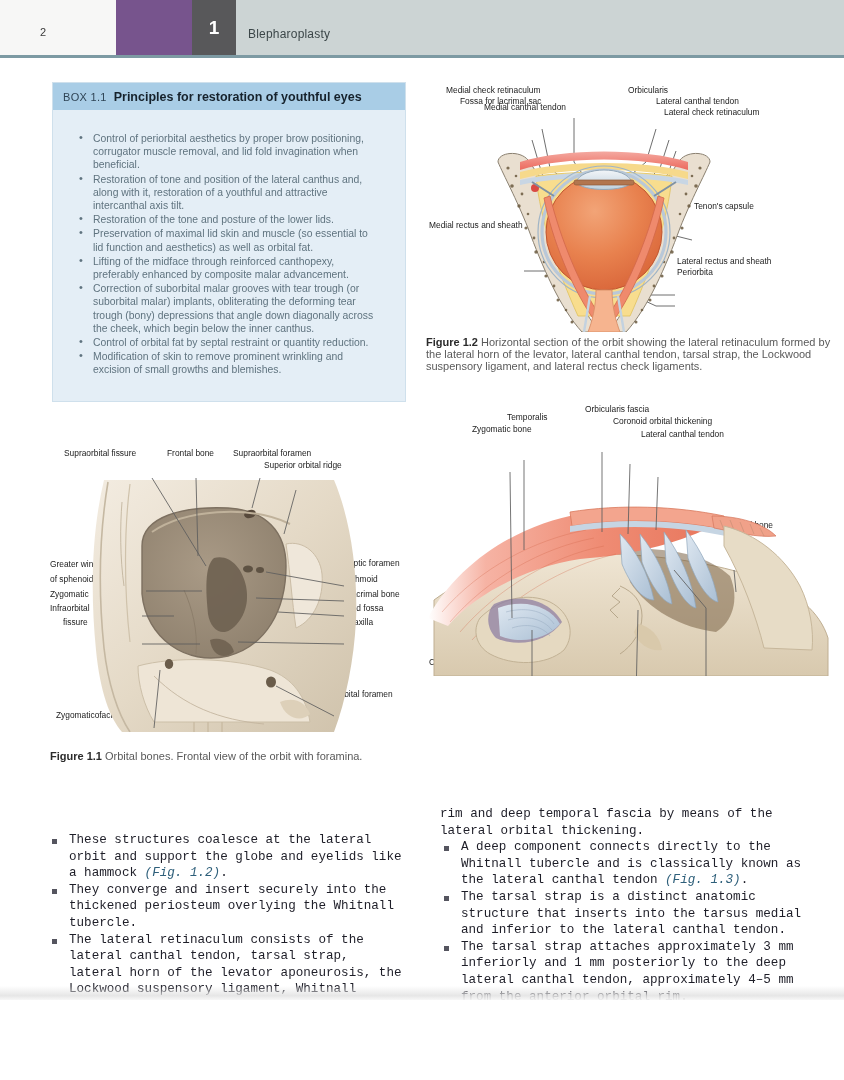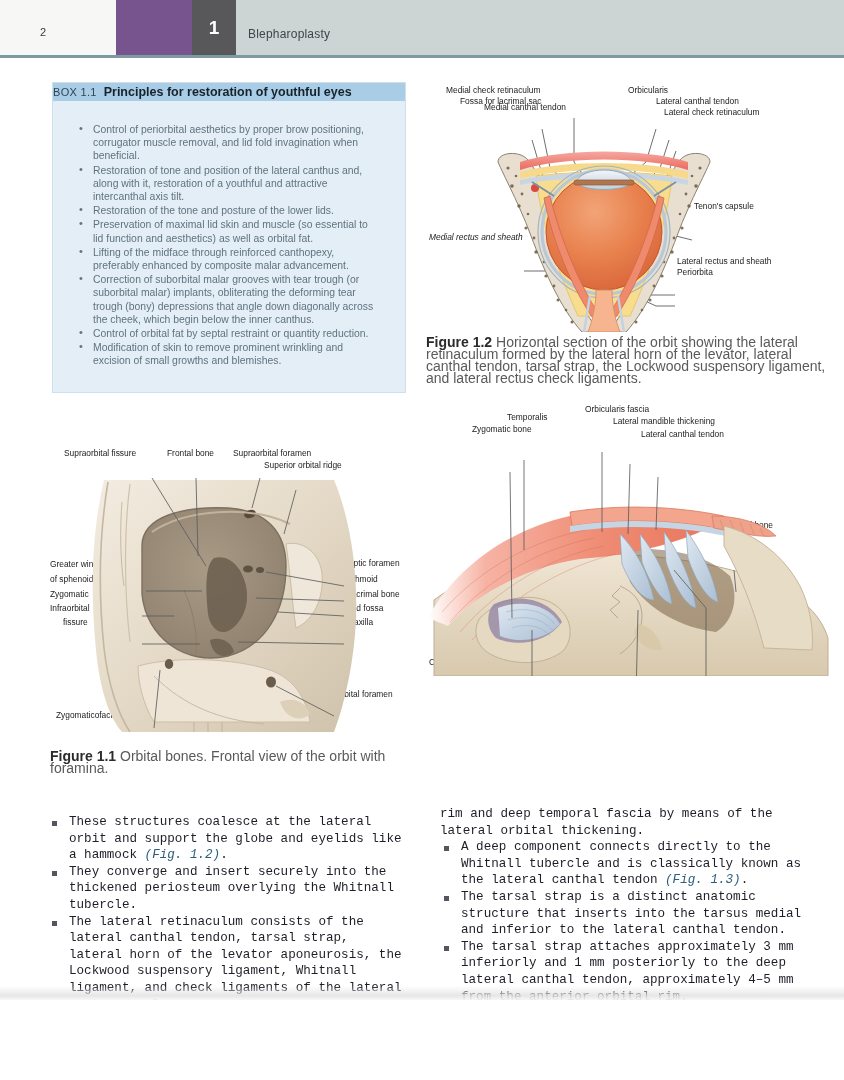--- a/index.html
+++ b/index.html
@@ -22,34 +22,34 @@
     display:flex;align-items:center;justify-content:center;
     font-family:"Liberation Sans",sans-serif;font-size:19px;font-weight:bold;color:#ffffff;}
   .hdr-grey{position:absolute;left:236px;top:0;width:608px;height:55px;background:#ccd4d4;}
   .hdr-title{position:absolute;left:248px;top:27px;
     font-family:"Liberation Sans",sans-serif;font-size:12px;color:#3c4749;letter-spacing:.2px;}
   .hdr-rule{position:absolute;left:0;top:55px;width:844px;height:3px;background:#7d9aa3;}
 
   
   .box{position:absolute;left:52px;top:82px;width:352px;background:#e4eef6;
     border:1px solid #cfe0ec;}
-  .box-head{height:18px;background:#a9cde6;display:flex;align-items:center;}
+  .box-head{height:27px;background:#a9cde6;display:flex;align-items:center;padding-left:10px;}
   .box-label{font-family:"Liberation Sans",sans-serif;font-size:11px;color:#2f4455;
     letter-spacing:.3px;margin-right:7px;}
   .box-title{font-family:"Liberation Sans",sans-serif;font-size:12.5px;font-weight:bold;
     color:#16222c;}
   .box-body{padding:10px 14px 12px 10px;}
   .box-body ul{margin:12px;padding:0;list-style:none;}
   .box-body li{position:relative;padding-left:18px;margin-bottom:1px;
     font-family:"Liberation Sans",sans-serif;font-size:10.4px;line-height:13.2px;color:#5f737f;}
   .box-body li::before{content:"\2022";position:absolute;left:4px;top:-1px;font-size:11px;color:#5f737f;}
 
   
   .fig{position:absolute;}
-  .figcap{font-family:"Liberation Sans",sans-serif;font-size:14px;line-height:12px;color:#5a5a5a;}
+  .figcap{font-family:"Liberation Sans",sans-serif;font-size:11px;line-height:12px;color:#5a5a5a;}
   .figcap b{color:#2b2b2b;font-weight:bold;}
   .lbl{position:absolute;font-family:"Liberation Sans",sans-serif;font-size:8.4px;
     color:#1b1b1b;white-space:nowrap;line-height:10px;}
 
   
   #fig12{left:424px;top:74px;width:412px;height:300px;}
   #fig12 .art{position:absolute;left:0;top:36px;width:412px;height:222px;}
   #fig12 .cap{position:absolute;left:2px;top:262px;width:406px;}
 
   
@@ -57,21 +57,21 @@
   #fig11 .art{position:absolute;left:0;top:22px;width:380px;height:262px;}
   #fig11 .cap{position:absolute;left:16px;top:302px;width:350px;}
 
   
   #fig13{left:424px;top:412px;width:412px;height:376px;}
   #fig13 .art{position:absolute;left:0;top:38px;width:412px;height:226px;}
 
   
   .bodycol{position:absolute;font-family:Liberation Mono, monospace;font-size:12.6px;
     line-height:16.6px;color:#1e1e28;}
-  #col-left{left:48px;top:814px;width:356px;}
+  #col-left{left:48px;top:832px;width:356px;}
   #col-right{left:440px;top:806px;width:368px;}
   .bodycol ul{margin:0;padding:0;list-style:none;}
   .bodycol li{position:relative;padding-left:21px;margin:0 0 0 0;}
   .bodycol li::before{content:"";position:absolute;left:4px;top:7px;width:5px;height:5px;
     background:#55555f;}
   .figref{font-style:italic;color:#2e5f7a;}
 
   
   .fade{position:absolute;left:0;top:986px;width:844px;height:16px;
     background:linear-gradient(to bottom,rgba(232,232,232,0) 0%,rgba(226,226,226,.85) 60%,#ffffff 100%);}
@@ -114,21 +114,21 @@
 
   <div class="fig" id="fig12">
 
     <div class="lbl" style="left:60px;top:0px;margin-top:28px;">Medial canthal tendon</div>
     <div class="lbl" style="left:22px;top:11px;">Medial check retinaculum</div>
     <div class="lbl" style="left:36px;top:22px;">Fossa for lacrimal sac</div>
     <div class="lbl" style="left:204px;top:11px;text-align:right;">Orbicularis</div>
     <div class="lbl" style="left:232px;top:22px;">Lateral canthal tendon</div>
     <div class="lbl" style="left:240px;top:33px;">Lateral check retinaculum</div>
     <div class="lbl" style="left:270px;top:127px;">Tenon's capsule</div>
-    <div class="lbl" style="left:5px;top:158px;font-style:italic;">Medial rectus and sheath</div>
+    <div class="lbl" style="left:5px;top:146px;">Medial rectus and sheath</div>
     <div class="lbl" style="left:253px;top:182px;">Lateral rectus and sheath</div>
     <div class="lbl" style="left:253px;top:193px;">Periorbita</div>
 
     <svg class="art" viewBox="0 0 412 222">
       <defs>
         <radialGradient id="globe12" cx="42%" cy="32%" r="72%">
           <stop offset="0%" stop-color="#f2a477"></stop>
             <stop offset="55%" stop-color="#e8814e"></stop>
           <stop offset="100%" stop-color="#d9663a"></stop>
         </radialGradient>
@@ -312,21 +312,21 @@
       <b>Figure 1.1</b>
       <span>Orbital bones. Frontal view of the orbit with foramina.</span>
     </div>
   </div>
 
   <div class="fig" id="fig13">
 
     <div class="lbl" style="left:83px;top:0px;">Temporalis</div>
     <div class="lbl" style="left:48px;top:12px;">Zygomatic bone</div>
     <div class="lbl" style="left:161px;top:-8px;">Orbicularis fascia</div>
-    <div class="lbl" style="left:189px;top:4px;">Lateral mandible thickening</div>
+    <div class="lbl" style="left:189px;top:4px;">Coronoid orbital thickening</div>
     <div class="lbl" style="left:217px;top:17px;">Lateral canthal tendon</div>
     <div class="lbl" style="left:302px;top:108px;">Frontal bone</div>
     <div class="lbl" style="left:5px;top:245px;">Coronoid process of mandible</div>
     <div class="lbl" style="left:181px;top:245px;">Maxilla bone</div>
     <div class="lbl" style="left:256px;top:245px;">Tarsal plates</div>
 
     <svg class="art" viewBox="0 0 412 226">
       <defs>
         <linearGradient id="temporalis13" x1="0" y1="0" x2="1" y2="0">
           <stop offset="0%" stop-color="#ffffff"></stop>

